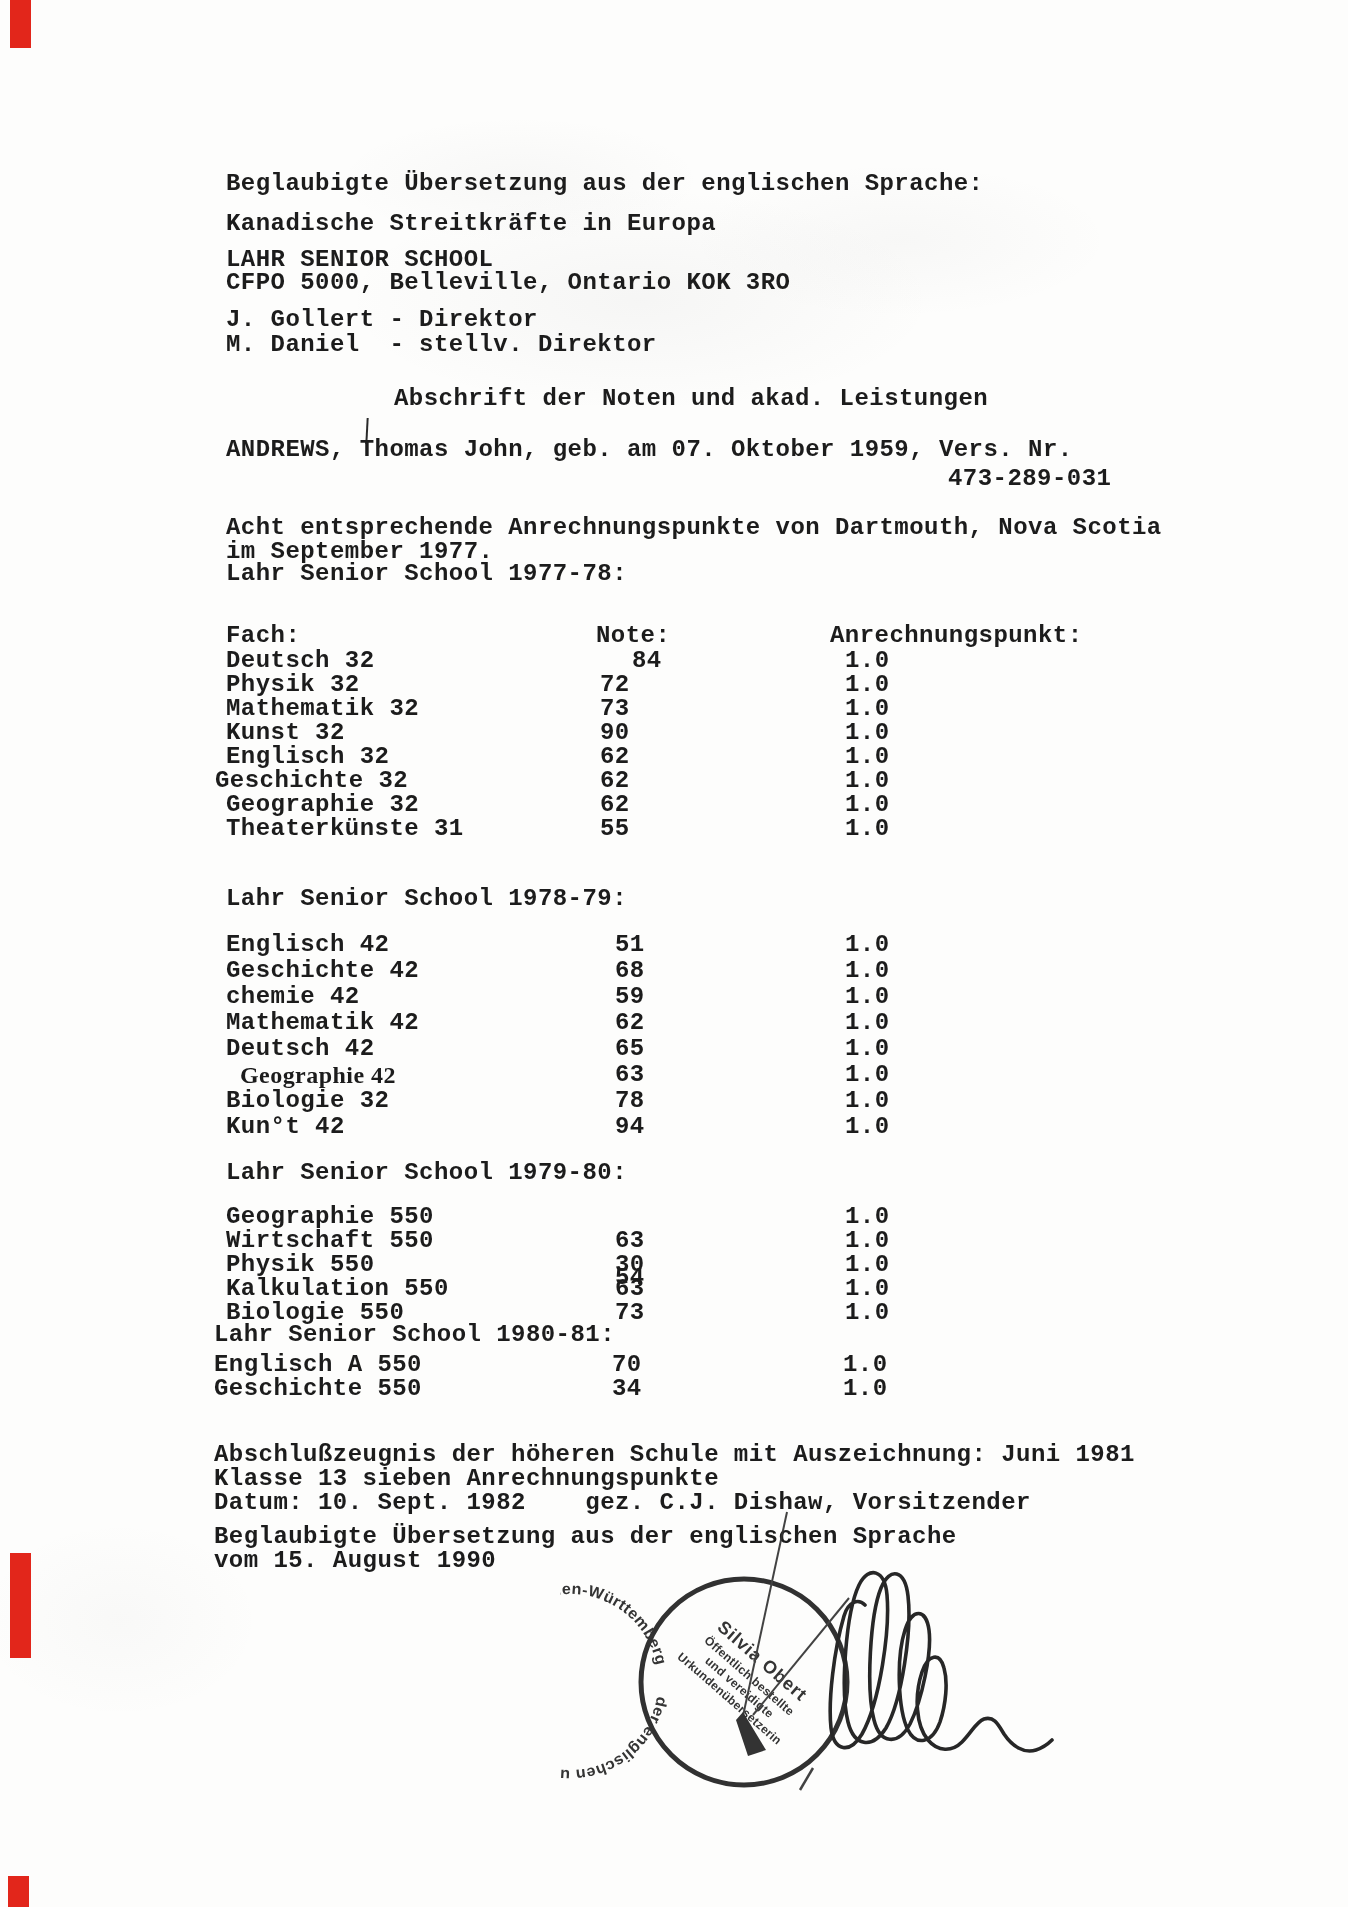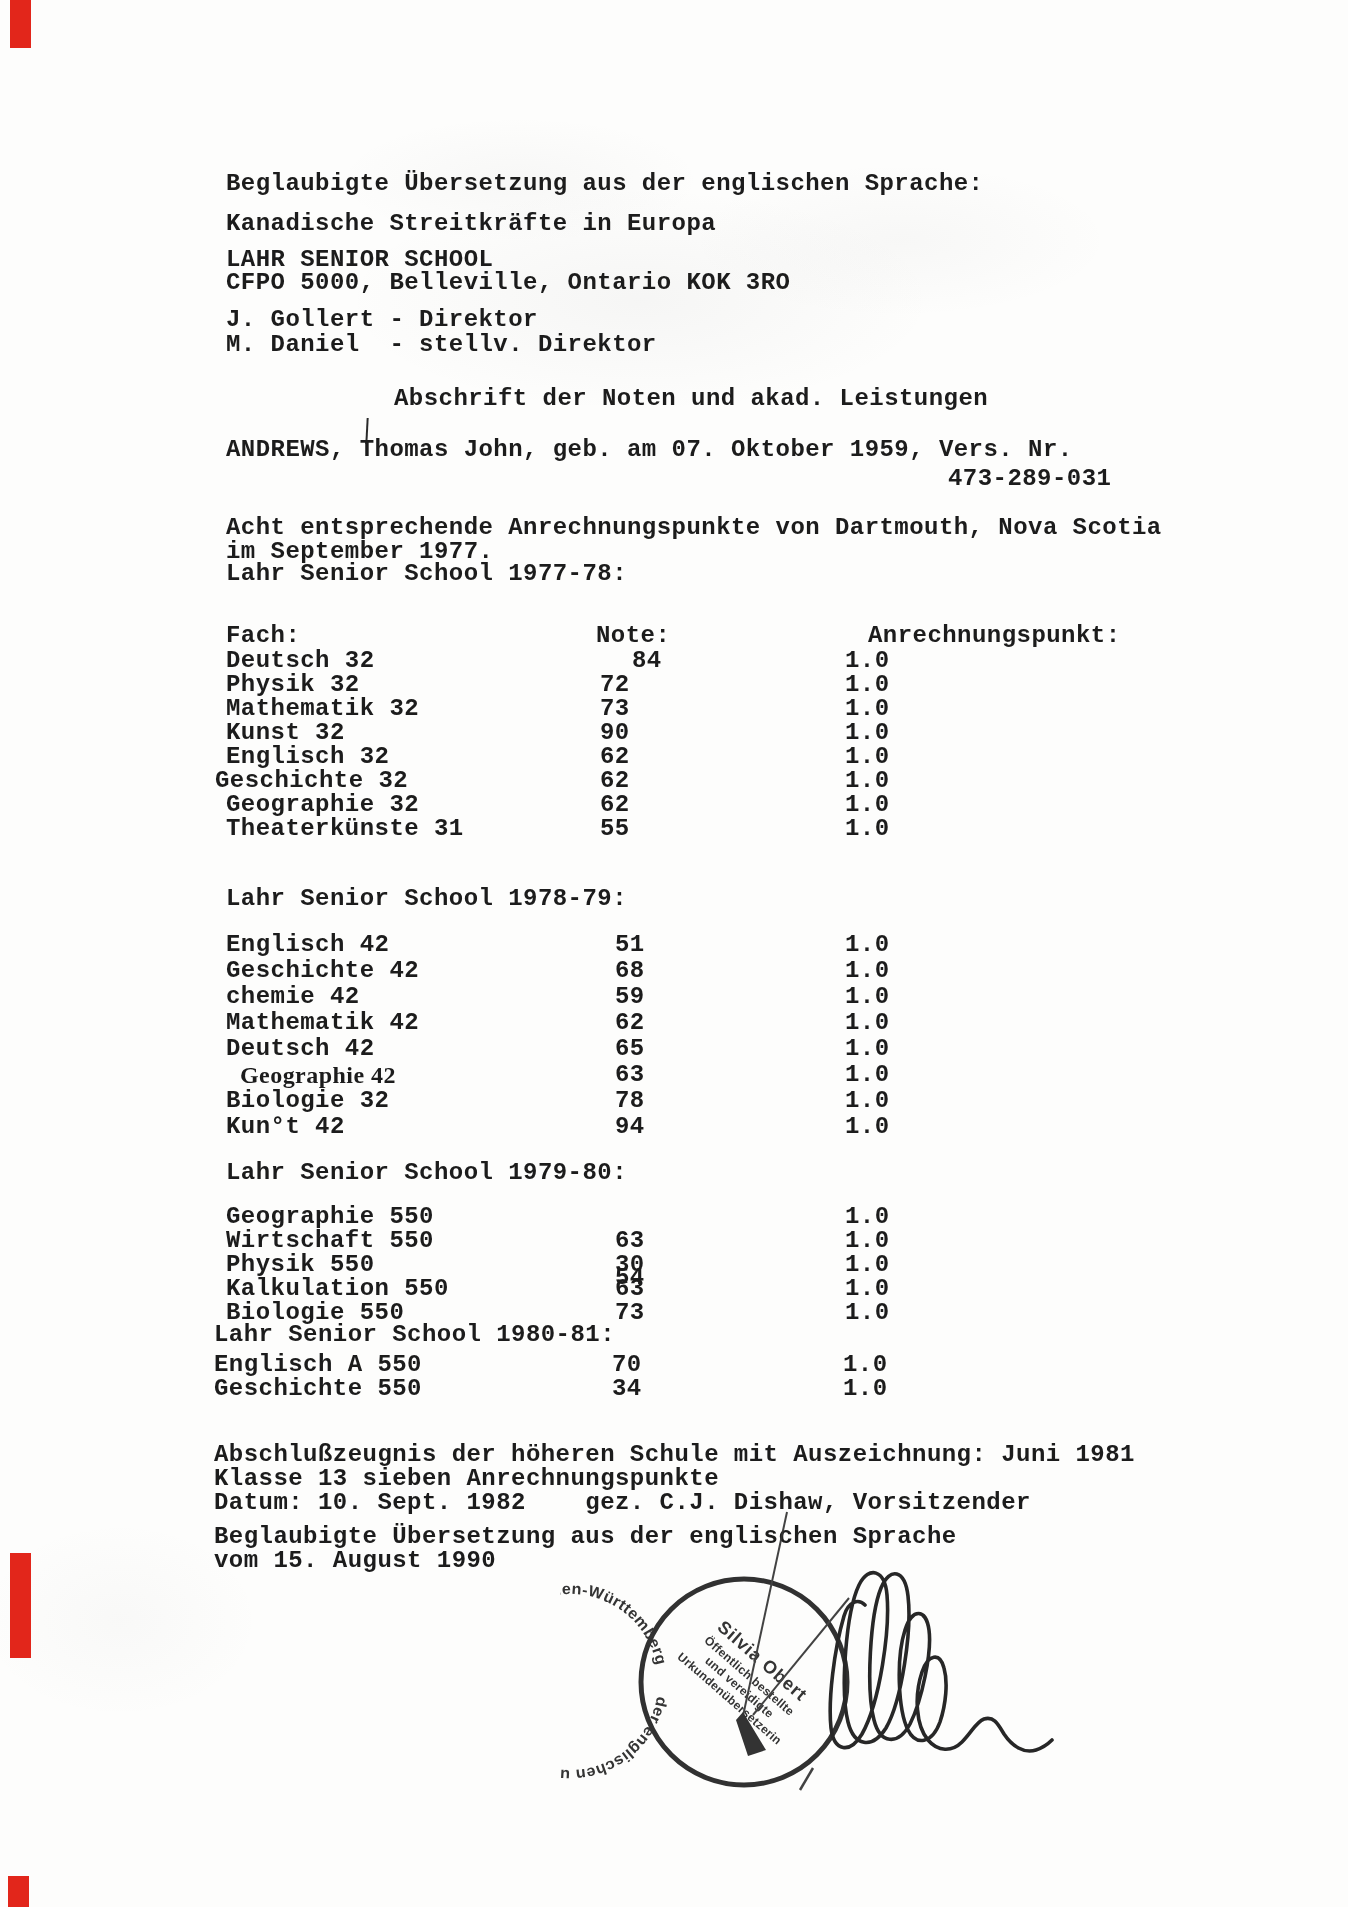--- a/index.html
+++ b/index.html
@@ -59,21 +59,21 @@
 <div class="tl" style="left:226px;top:516px">Acht entsprechende Anrechnungspunkte von Dartmouth, Nova Scotia</div>
 <div class="tl" style="left:226px;top:540px">im September 1977.</div>
 
 <div class="tl" style="left:226px;top:562px">Lahr Senior School 1977-78:</div>
 <div class="tl" style="left:226px;top:887px">Lahr Senior School 1978-79:</div>
 <div class="tl" style="left:226px;top:1161px">Lahr Senior School 1979-80:</div>
 <div class="tl" style="left:214px;top:1323px">Lahr Senior School 1980-81:</div>
 
 <div class="tl" style="left:226px;top:624px">Fach:</div>
 <div class="tl" style="left:596px;top:624px">Note:</div>
-<div class="tl" style="left:868px;top:624px">Anrechnungspunkt:</div>
+<div class="tl" style="left:830px;top:624px">Anrechnungspunkt:</div>
 
 <div id="tables-layer">
     <div class="tl" style="left: 226px; top: 649px;">Deutsch 32</div>
     <div class="tl" style="left: 632px; top: 649px;">84</div>
     <div class="tl" style="left: 845px; top: 649px;">1.0</div>
     <div class="tl" style="left: 226px; top: 673px;">Physik 32</div>
     <div class="tl" style="left: 600px; top: 673px;">72</div>
     <div class="tl" style="left: 845px; top: 673px;">1.0</div>
     <div class="tl" style="left: 226px; top: 697px;">Mathematik 32</div>
     <div class="tl" style="left: 600px; top: 697px;">73</div>

